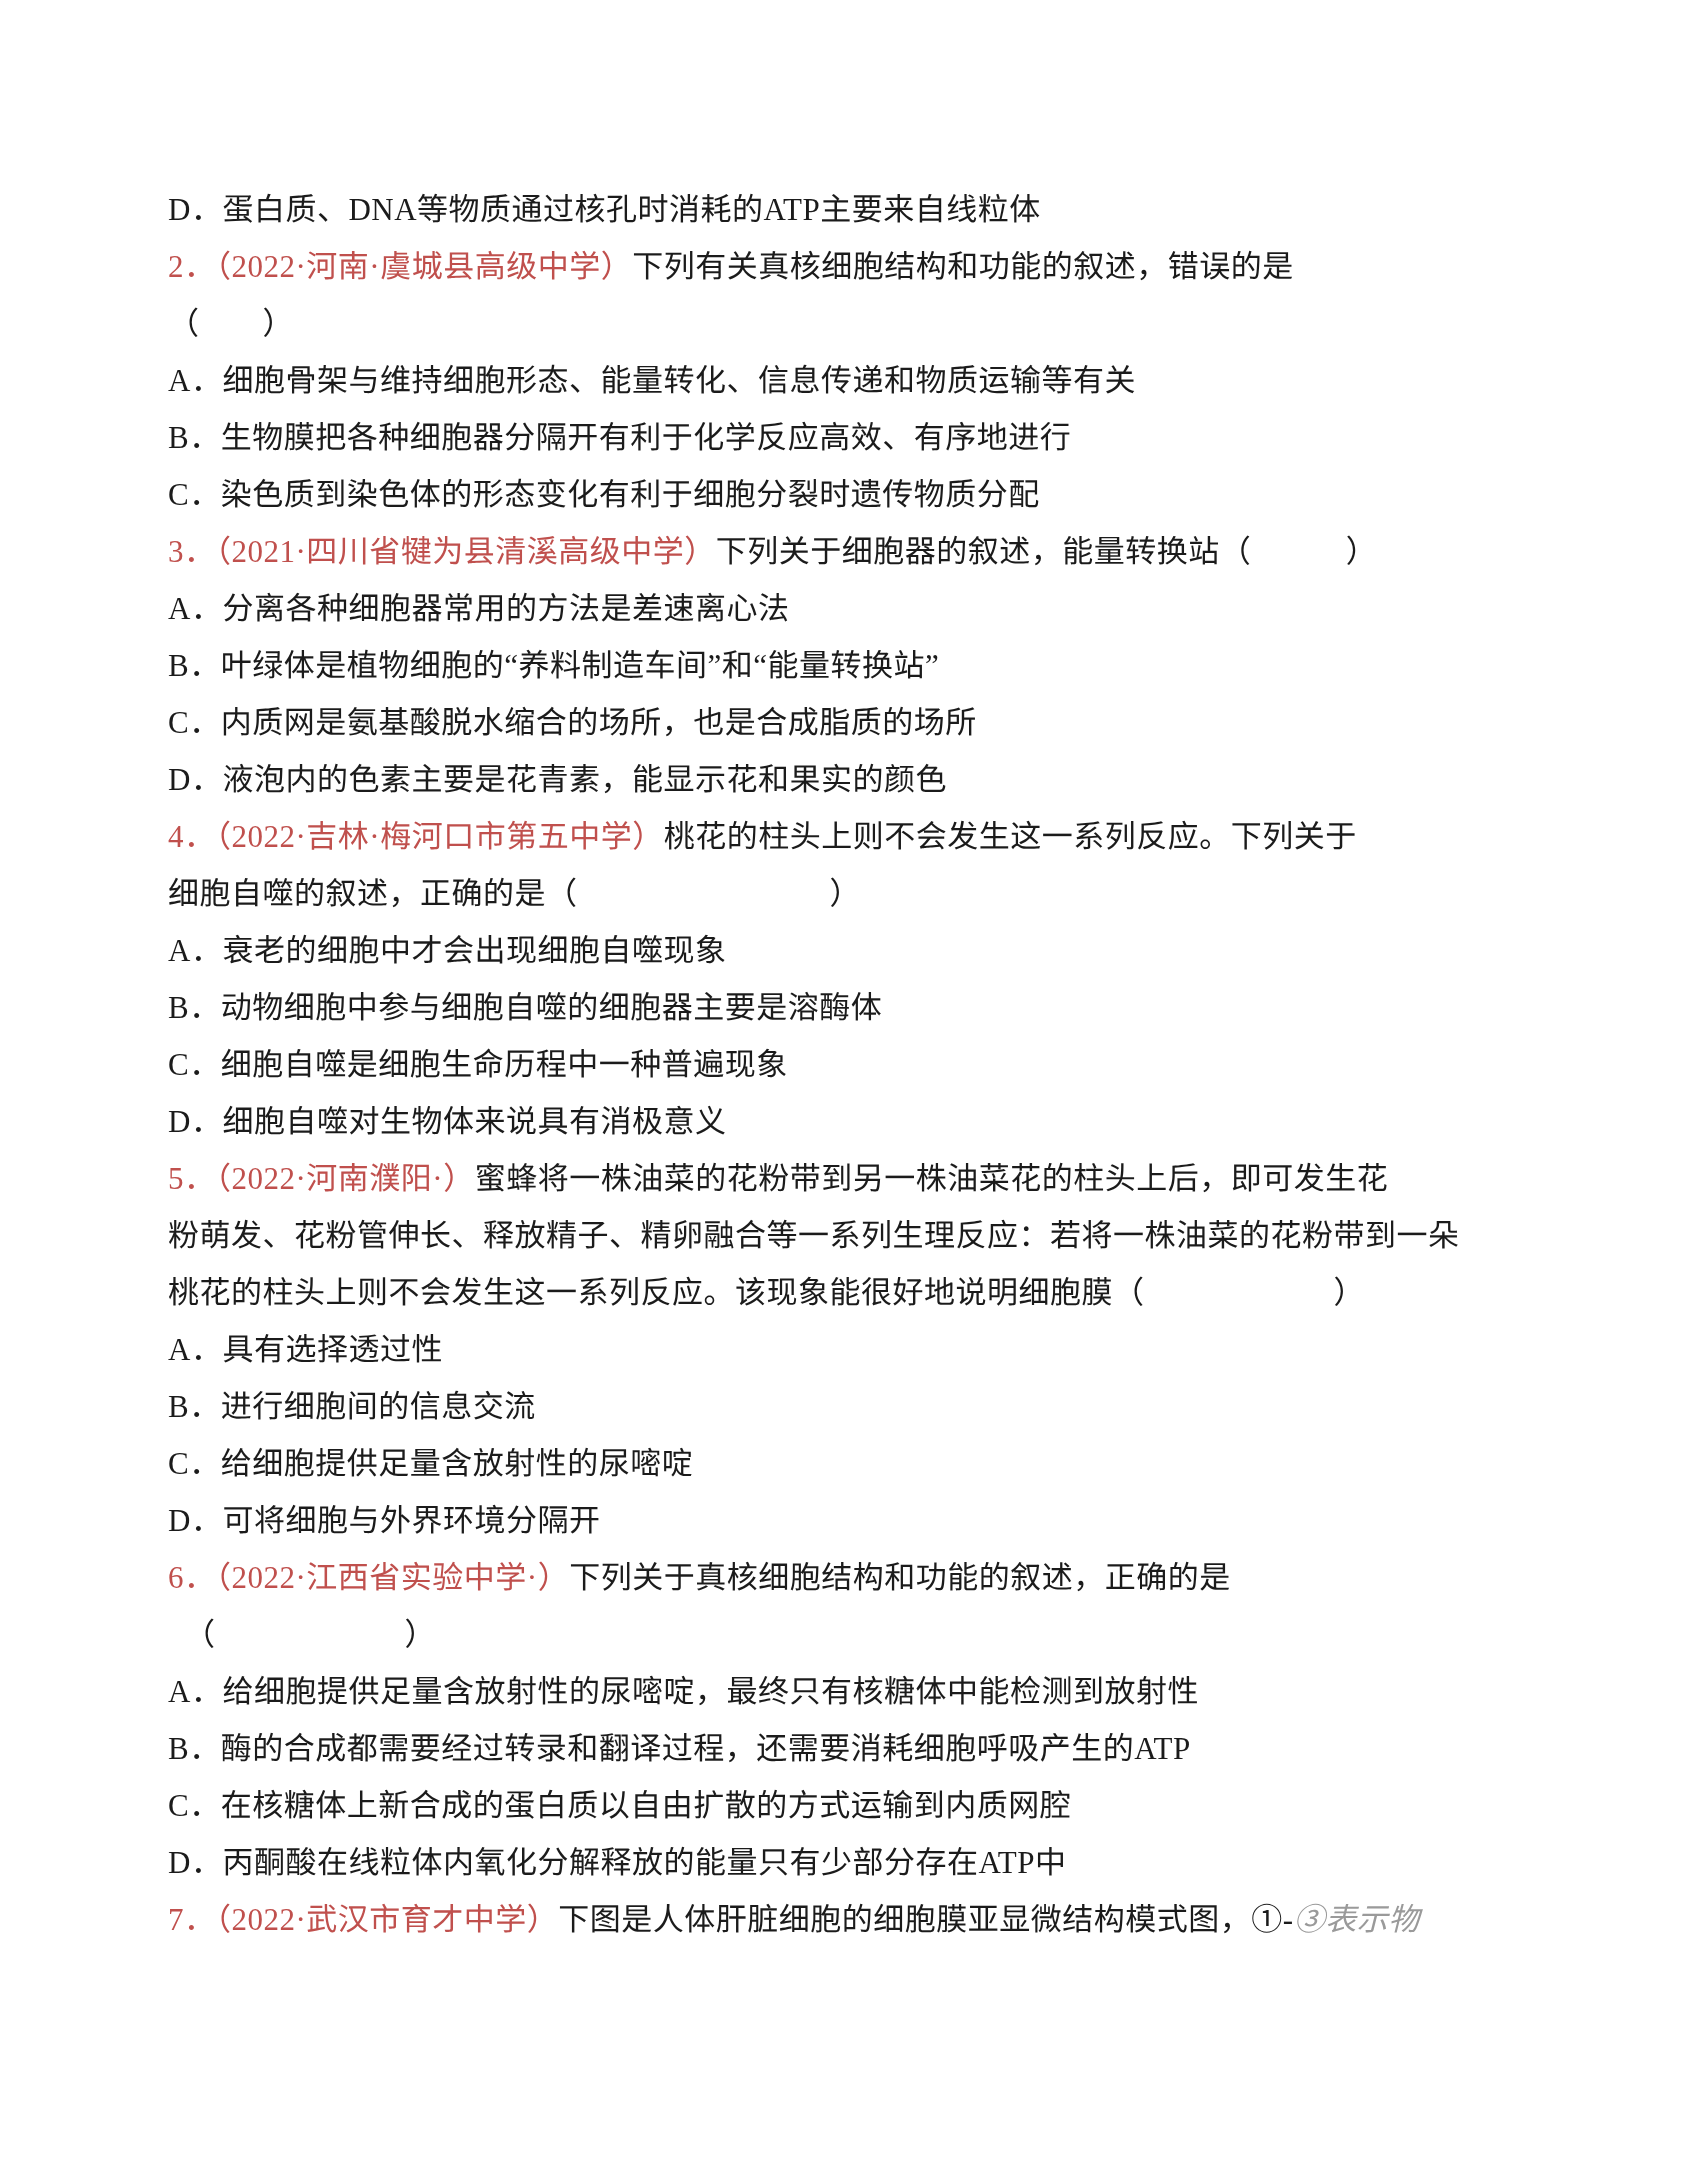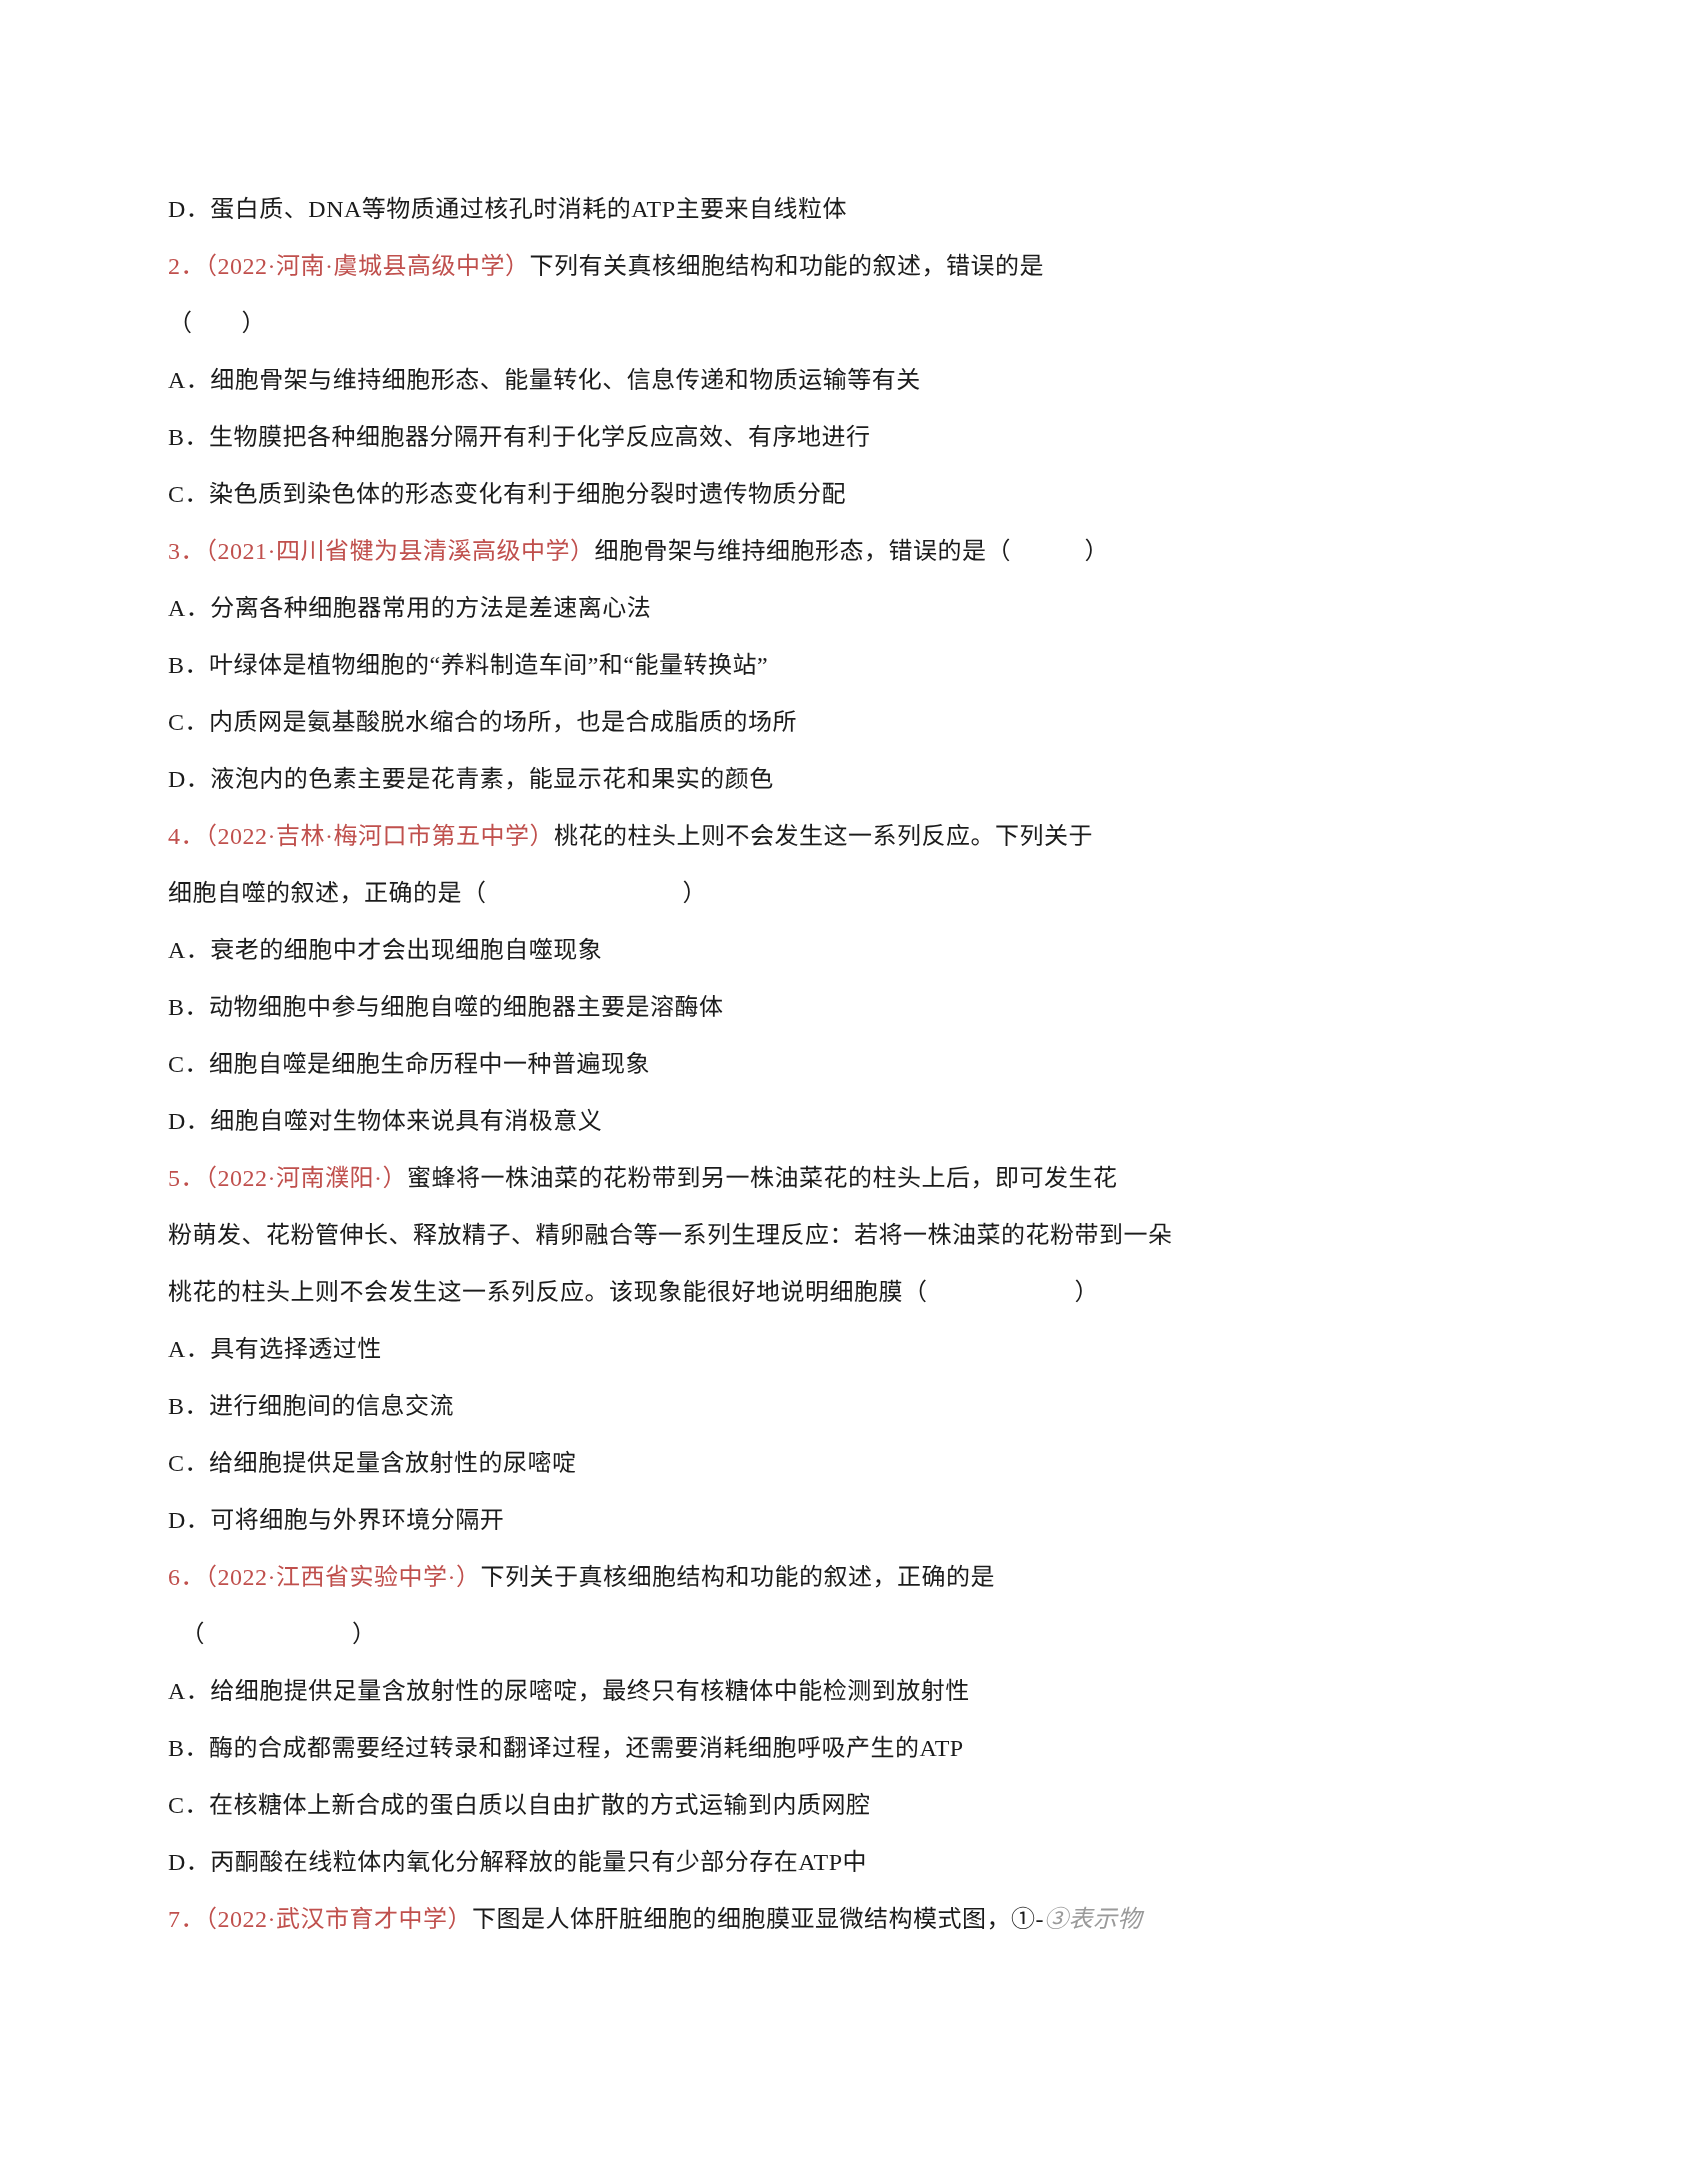--- a/index.html
+++ b/index.html
@@ -17,21 +17,21 @@
   }
   .content {
     position: absolute;
     left: 168px;
     top: 181px;
     width: 1386px;
   }
   .line {
     height: 57px;
     line-height: 57px;
-    font-size: 24px;
+    font-size: 31px;
     color: #1b1b1b;
     white-space: nowrap;
     letter-spacing: 0.5px;
   }
   .red {
     color: #c0504d;
   }
   .gray {
     color: #9a9a9a;
     font-style: italic;
@@ -44,21 +44,21 @@
   <div class="content">
 
     <div class="line"><span>D．蛋白质、DNA等物质通过核孔时消耗的ATP主要来自线粒体</span></div>
 
     <div class="line"><span class="red">2．（2022·河南·虞城县高级中学）</span><span>下列有关真核细胞结构和功能的叙述，错误的是</span></div>
     <div class="line"><span>（　　）</span></div>
     <div class="line"><span>A．细胞骨架与维持细胞形态、能量转化、信息传递和物质运输等有关</span></div>
     <div class="line"><span>B．生物膜把各种细胞器分隔开有利于化学反应高效、有序地进行</span></div>
     <div class="line"><span>C．染色质到染色体的形态变化有利于细胞分裂时遗传物质分配</span></div>
 
-    <div class="line"><span class="red">3．（2021·四川省犍为县清溪高级中学）</span><span>细胞骨架与维持细胞形态，错误的是（　　　）</span></div>
+    <div class="line"><span class="red">3．（2021·四川省犍为县清溪高级中学）</span><span>下列关于细胞器的叙述，能量转换站（　　　）</span></div>
     <div class="line"><span>A．分离各种细胞器常用的方法是差速离心法</span></div>
     <div class="line"><span>B．叶绿体是植物细胞的“养料制造车间”和“能量转换站”</span></div>
     <div class="line"><span>C．内质网是氨基酸脱水缩合的场所，也是合成脂质的场所</span></div>
     <div class="line"><span>D．液泡内的色素主要是花青素，能显示花和果实的颜色</span></div>
 
     <div class="line"><span class="red">4．（2022·吉林·梅河口市第五中学）</span><span>桃花的柱头上则不会发生这一系列反应。下列关于</span></div>
     <div class="line"><span>细胞自噬的叙述，正确的是（　　　　　　　　）</span></div>
     <div class="line"><span>A．衰老的细胞中才会出现细胞自噬现象</span></div>
     <div class="line"><span>B．动物细胞中参与细胞自噬的细胞器主要是溶酶体</span></div>
     <div class="line"><span>C．细胞自噬是细胞生命历程中一种普遍现象</span></div>

